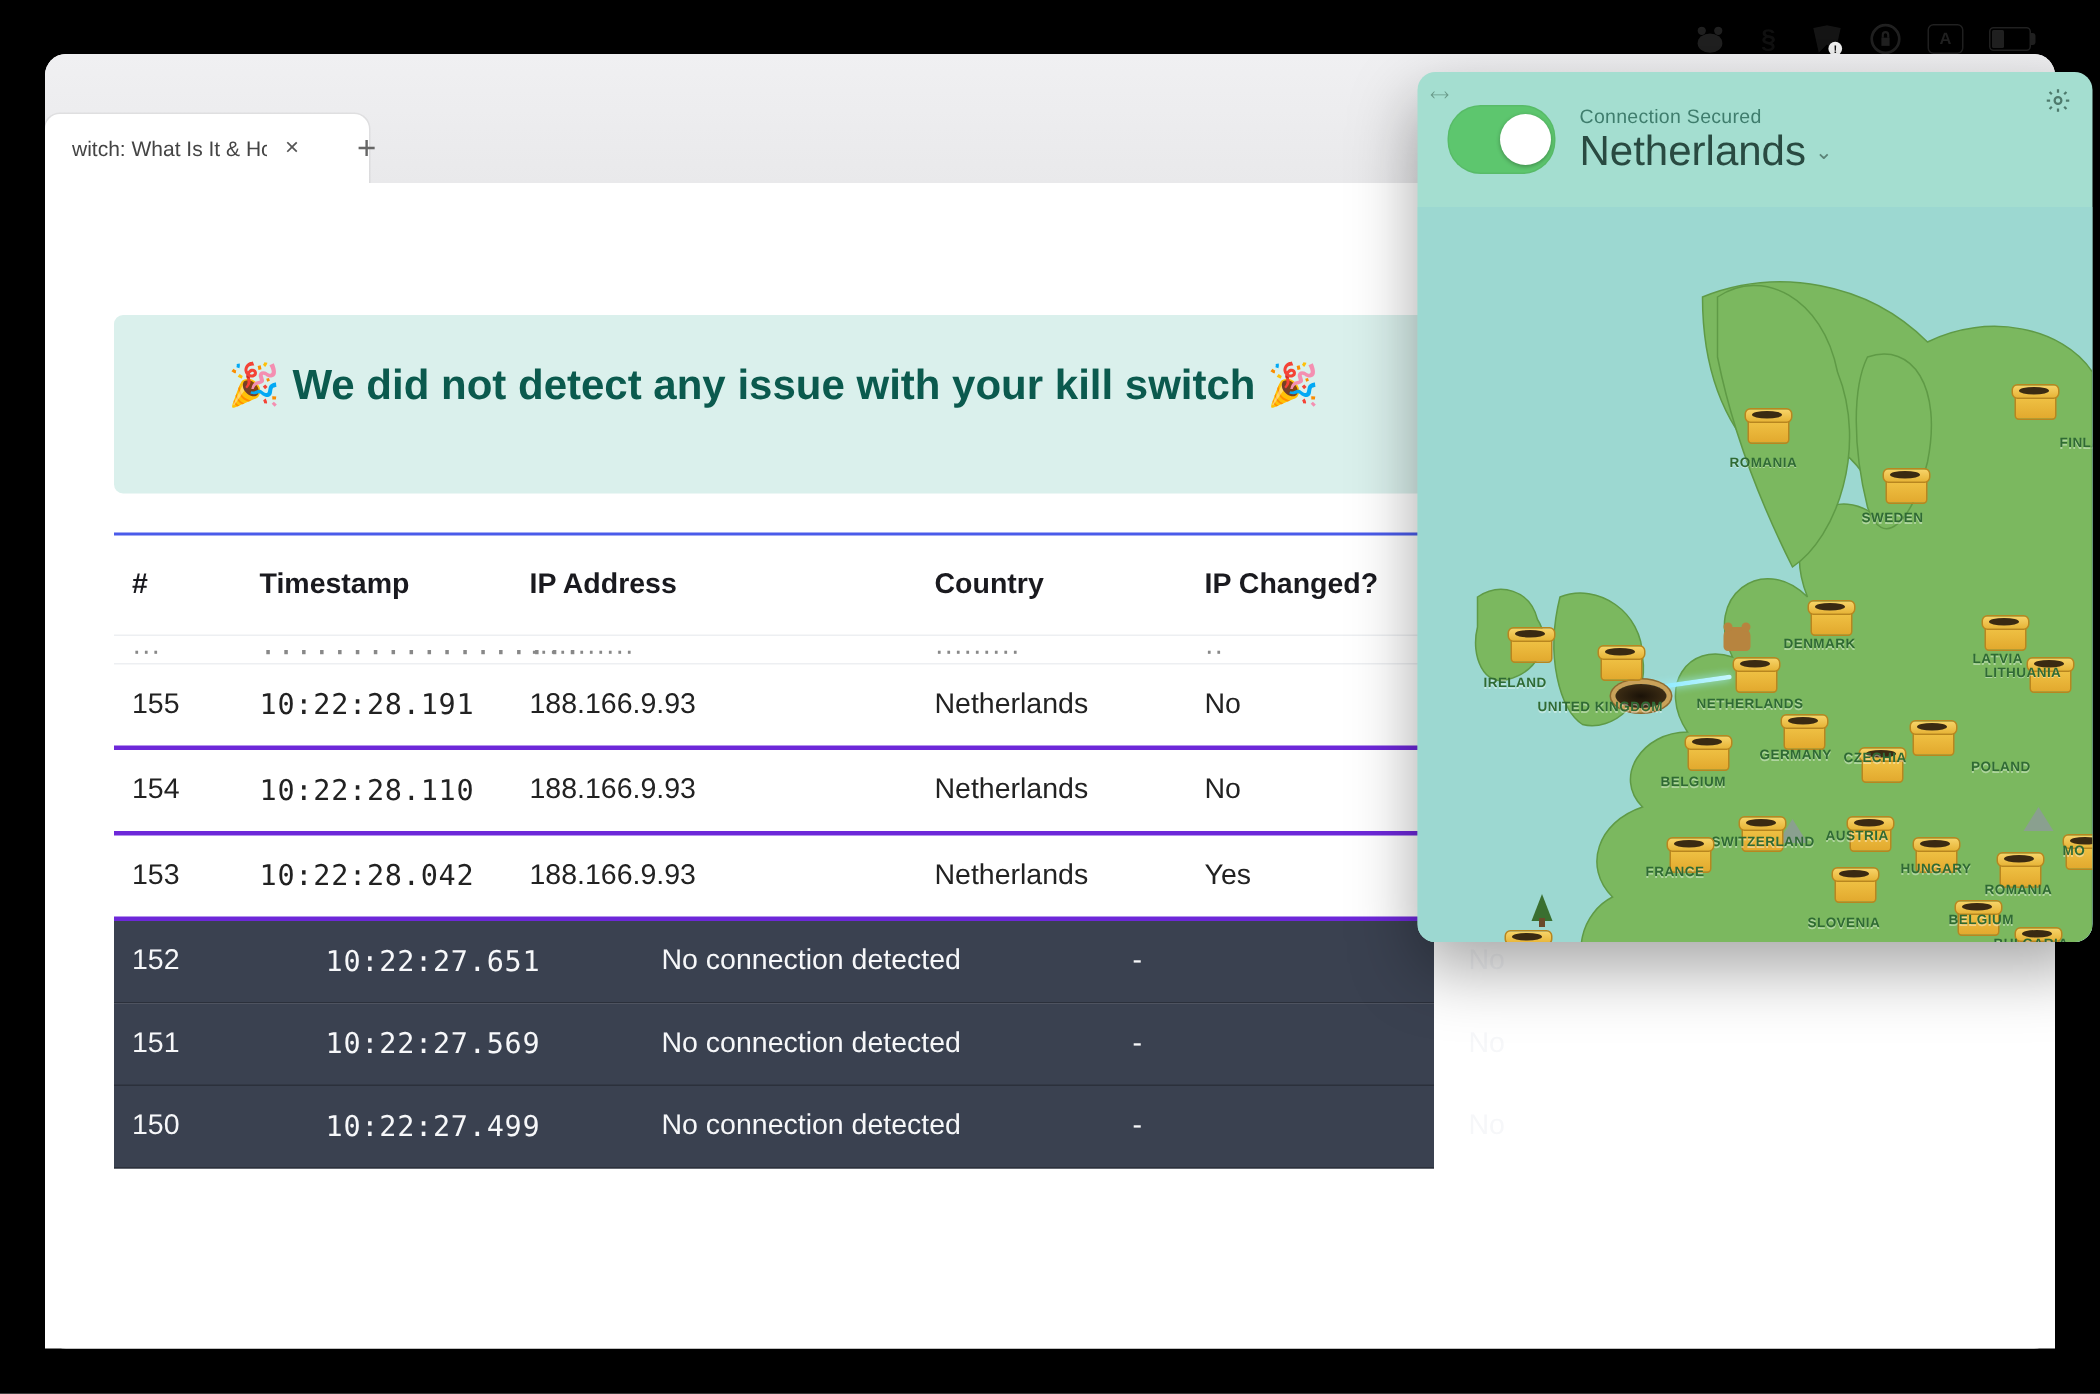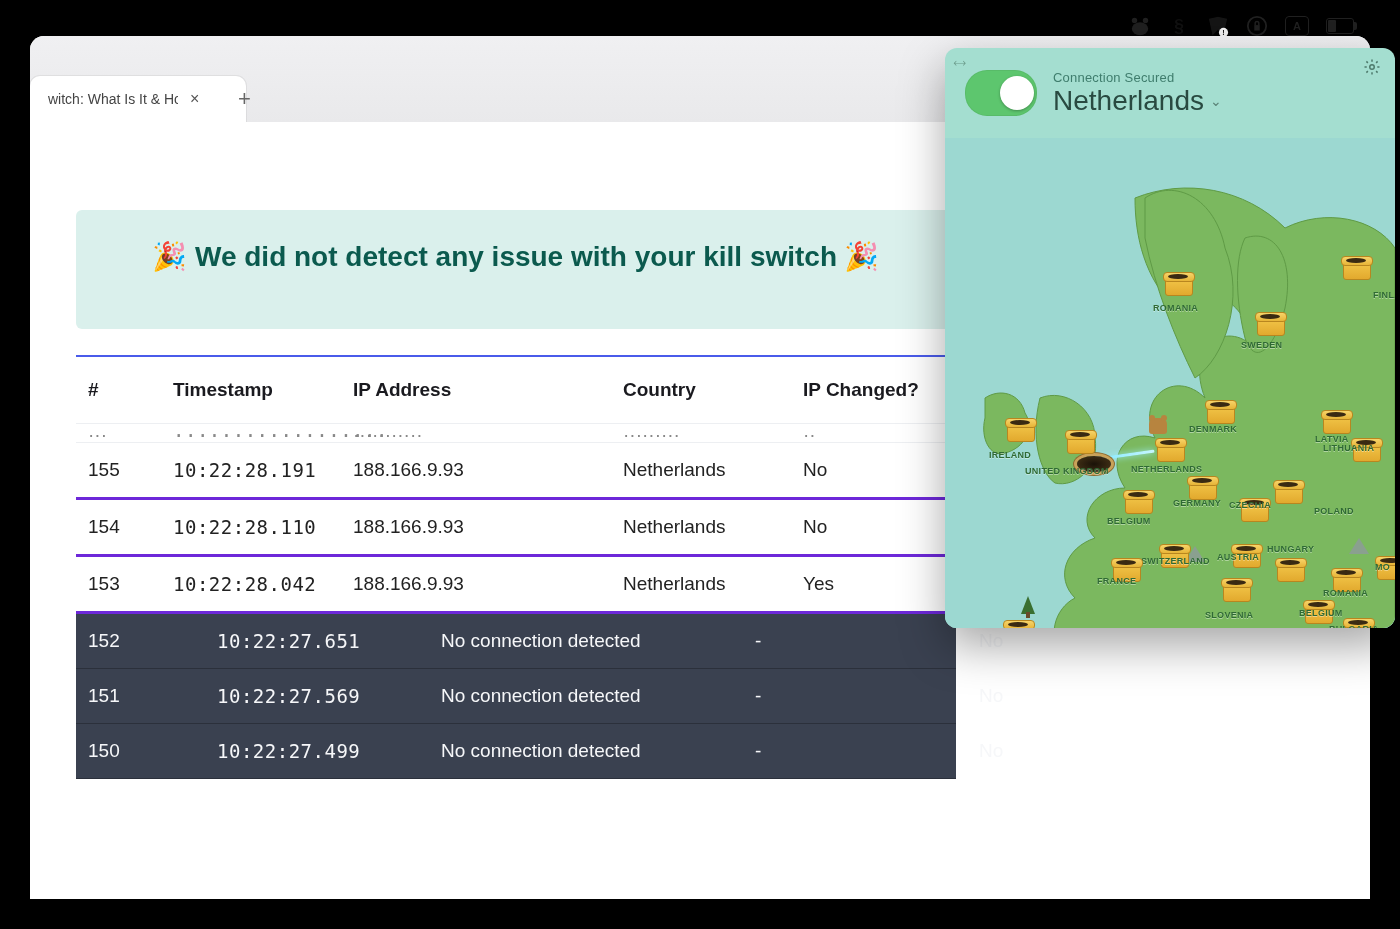--- a/index.html
+++ b/index.html
@@ -327,21 +327,21 @@
             <div class="pipe"></div>
             <div class="rim"></div>
             <div class="hole"></div>
           </div>
           <div class="clabel" style="left: 260px; top: 448px; margin-top: 24px;">SLOVENIA</div>
           <div class="tunnel" style="left: 332px; top: 420px;">
             <div class="pipe"></div>
             <div class="rim"></div>
             <div class="hole"></div>
           </div>
-          <div class="clabel" style="left: 322px; top: 406px;">HUNGARY</div>
+          <div class="clabel" style="left: 322px; top: 436px;">HUNGARY</div>
           <div class="tunnel" style="left: 388px; top: 430px;">
             <div class="pipe"></div>
             <div class="rim"></div>
             <div class="hole"></div>
           </div>
           <div class="clabel" style="left: 378px; top: 450px;">ROMANIA</div>
           <div class="tunnel" style="left: 360px; top: 462px;">
             <div class="pipe"></div>
             <div class="rim"></div>
             <div class="hole"></div>

